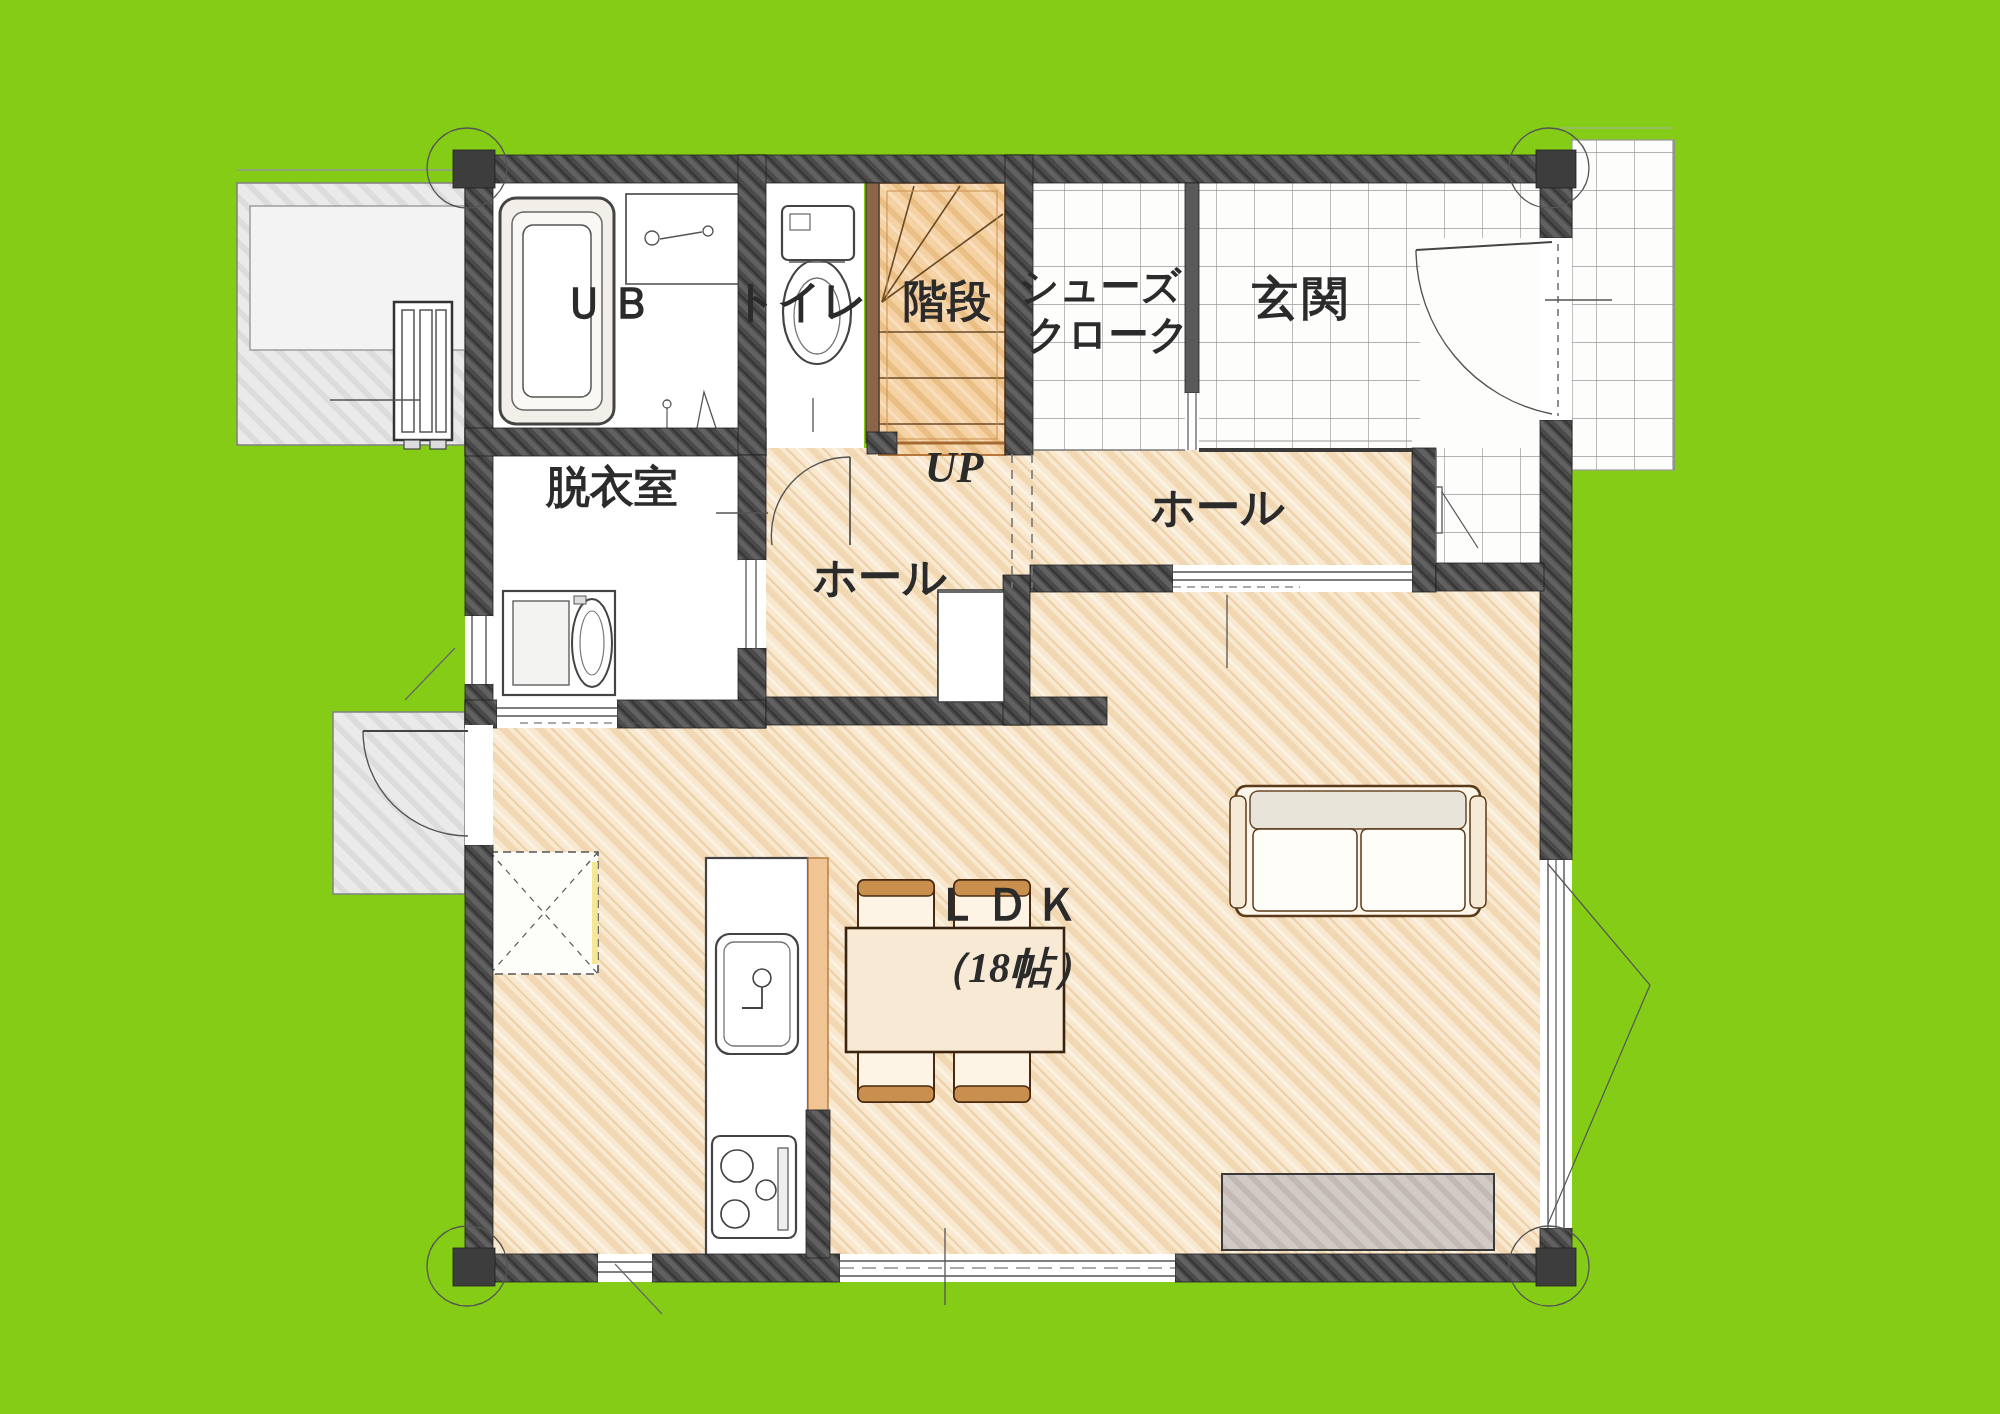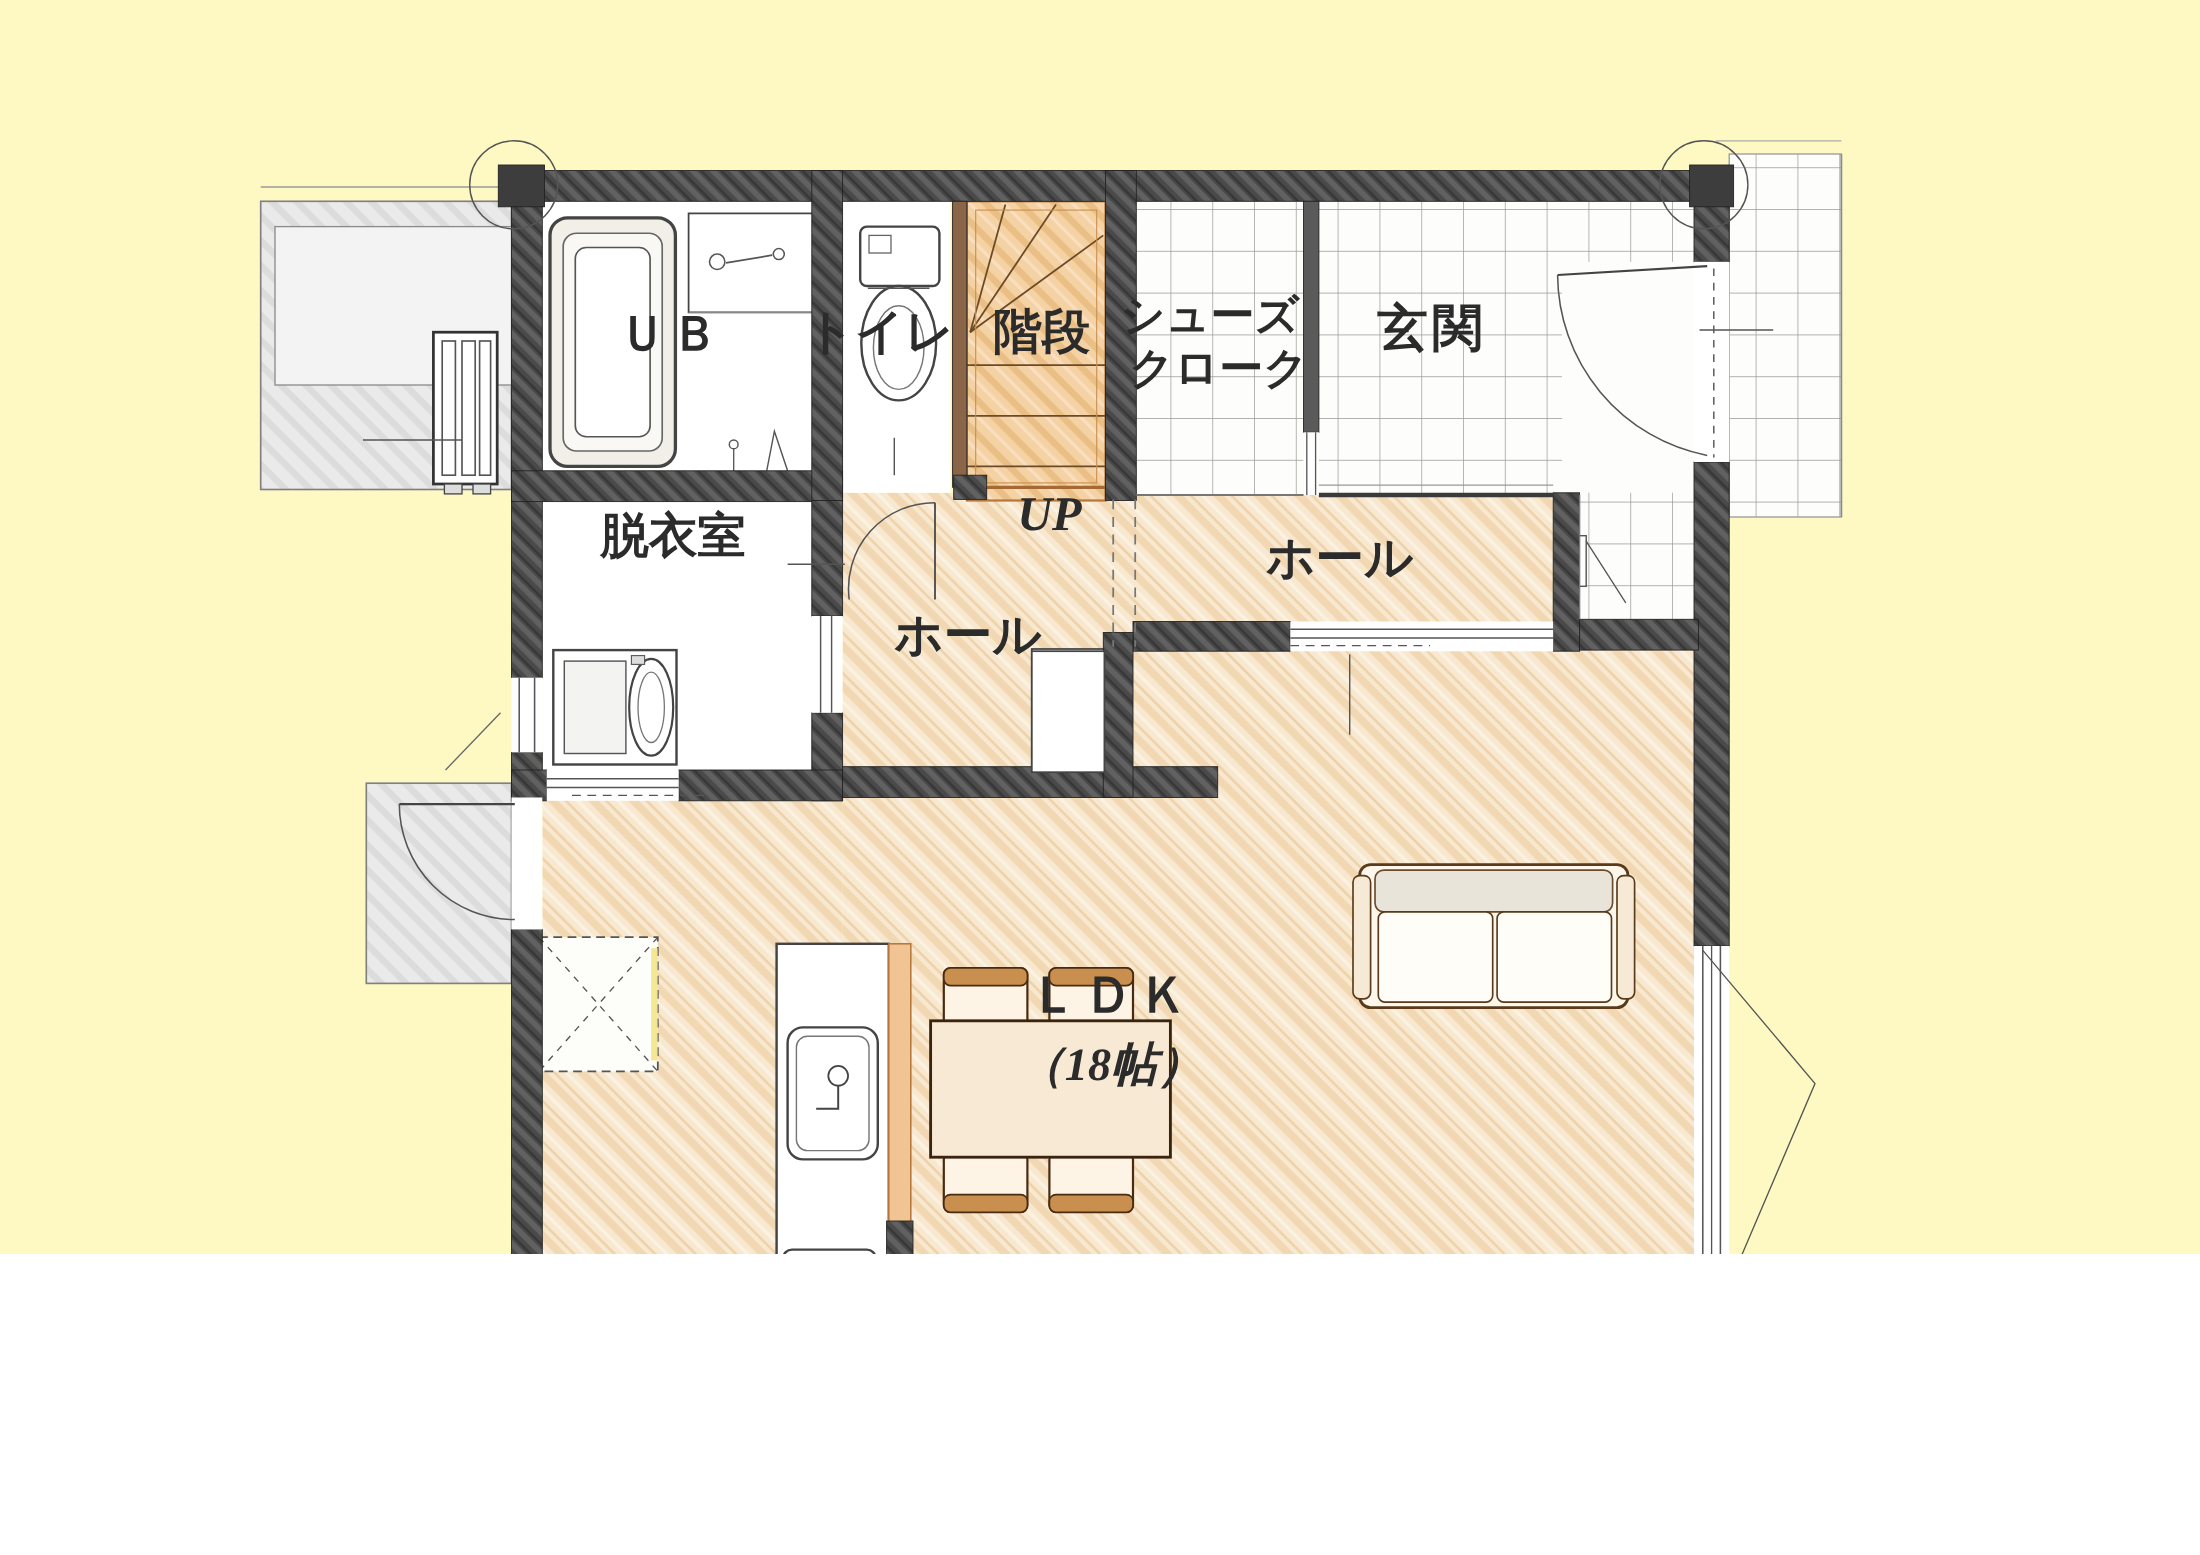--- a/index.html
+++ b/index.html
@@ -1,16 +1,16 @@
 <!DOCTYPE html>
 <html><head>
 <meta charset="utf-8">
 <style>
   html,body{margin:0;padding:0;background:#ffffff;}
-  .stage{width:2000px;height:1140px;position:relative;background:#fef9c3;overflow:hidden;}
+  .stage{width:2000px;height:1414px;position:relative;background:#84cc16;overflow:hidden;}
   svg{display:block;}
   text{font-family:"Liberation Sans","DejaVu Sans",sans-serif;fill:#2b2b2b;font-weight:600;}
   .label{letter-spacing:4px;}
   .up-label{font-family:"Liberation Serif","DejaVu Serif",serif;font-style:italic;font-weight:600;}
   .size-label{font-family:"Liberation Serif","DejaVu Serif",serif;font-style:italic;}
 </style>
 </head>
 <body>
 
 <div class="stage">

